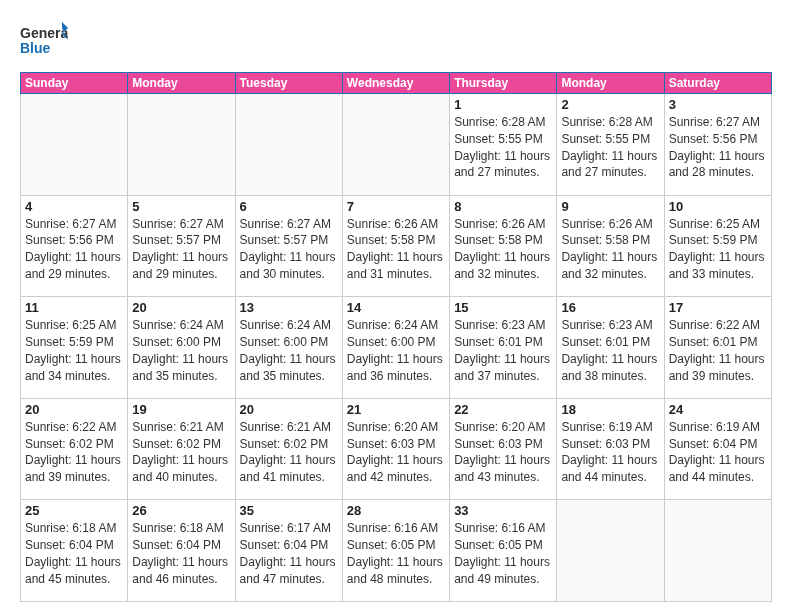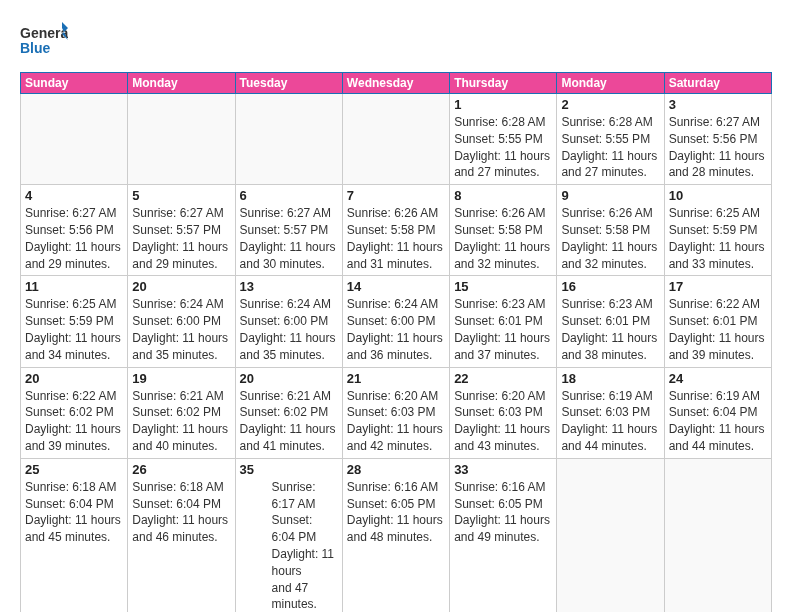--- a/index.html
+++ b/index.html
@@ -305,21 +305,21 @@
           </td>
           <td>
             <span class="day-number">26</span>
             <div class="day-info" style="white-space: pre-line;">Sunrise: 6:18 AM
 Sunset: 6:04 PM
 Daylight: 11 hours
 and 46 minutes.</div>
           </td>
           <td>
             <span class="day-number">35</span>
-            <div class="day-info" style="white-space: pre-line; margin-left: 32px;">Sunrise: 6:17 AM
+            <div class="day-info" style="white-space: pre-line;">Sunrise: 6:17 AM
 Sunset: 6:04 PM
 Daylight: 11 hours
 and 47 minutes.</div>
           </td>
           <td>
             <span class="day-number">28</span>
             <div class="day-info" style="white-space: pre-line;">Sunrise: 6:16 AM
 Sunset: 6:05 PM
 Daylight: 11 hours
 and 48 minutes.</div>

